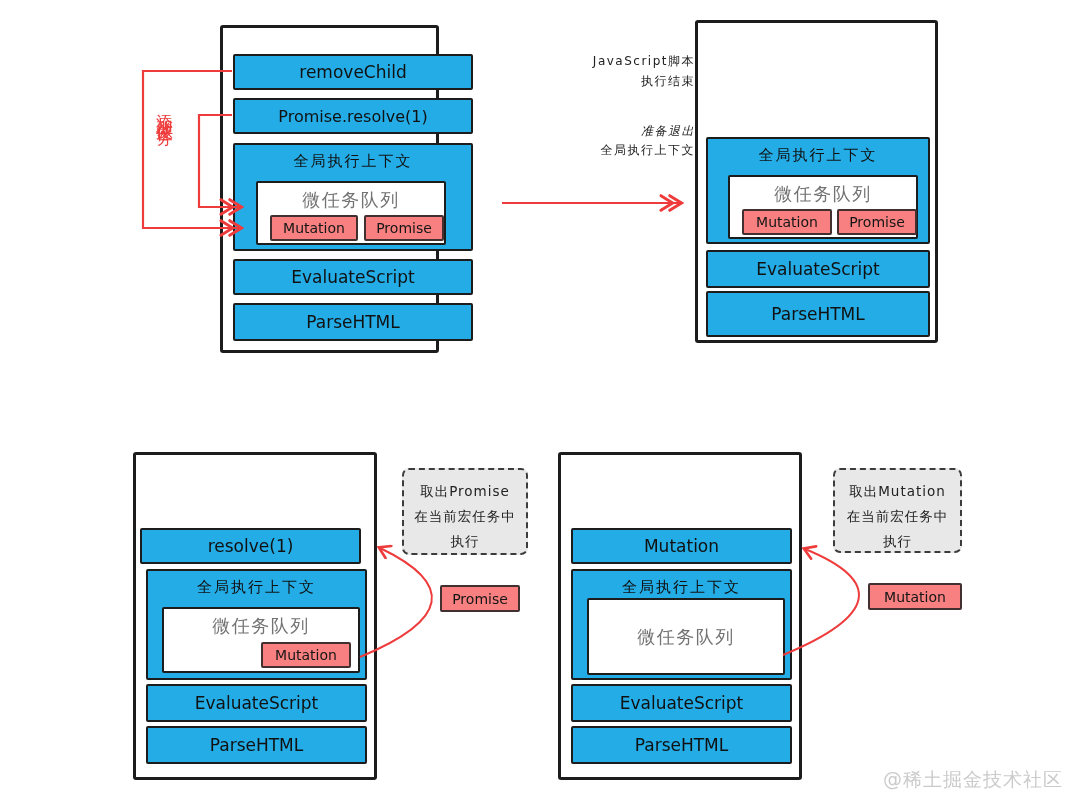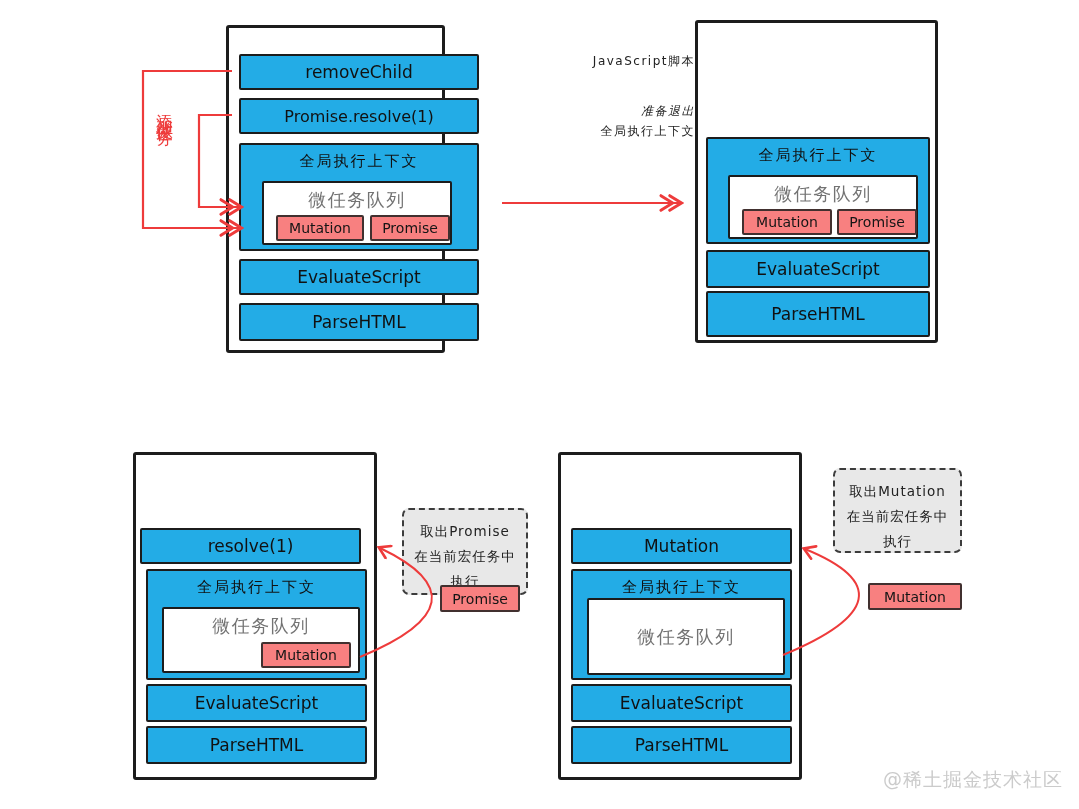--- a/index.html
+++ b/index.html
@@ -56,39 +56,40 @@
   .watermark{
     position:absolute;right:16px;bottom:16px;color:#cbcbcb;font-size:19px;letter-spacing:1px;
   }
   svg.overlay{position:absolute;left:0;top:0;pointer-events:none;}
 </style>
 </head>
 <body>
 
 <div id="canvas">
 
-  <div class="panel" style="left:226px;top:25px;width:219px;height:328px;">
+  <div class="panel" style="left:220px;top:25px;width:219px;height:328px;">
     <div class="bar" style="left:10px;top:26px;width:240px;height:36px;">removeChild</div>
     <div class="bar" style="left:10px;top:70px;width:240px;height:36px;font-size:16px;">Promise.resolve(1)</div>
     <div class="context" style="left:10px;top:115px;width:240px;height:108px;">
       <div class="context-label">全局执行上下文</div>
       <div class="queue" style="left:21px;top:36px;width:190px;height:64px;">
         <div class="queue-label">微任务队列</div>
         <div class="chip" style="left:12px;top:32px;width:88px;height:26px;">Mutation</div>
         <div class="chip" style="left:106px;top:32px;width:80px;height:26px;">Promise</div>
       </div>
     </div>
     <div class="bar" style="left:10px;top:231px;width:240px;height:36px;">EvaluateScript</div>
     <div class="bar" style="left:10px;top:275px;width:240px;height:38px;">ParseHTML</div>
   </div>
 
   <div class="vtext">添加微任务</div>
 
   <div class="caption">
     <div>JavaScript脚本</div>
+    <div>执行结束</div>
     <div class="grp2">准备退出</div>
     <div>全局执行上下文</div>
   </div>
 
   <div class="panel" style="left:695px;top:20px;width:243px;height:323px;">
     <div class="context" style="left:8px;top:114px;width:224px;height:107px;">
       <div class="context-label">全局执行上下文</div>
       <div class="queue" style="left:20px;top:36px;width:190px;height:64px;">
         <div class="queue-label">微任务队列</div>
         <div class="chip" style="left:12px;top:32px;width:90px;height:26px;">Mutation</div>
@@ -105,21 +106,21 @@
       <div class="context-label">全局执行上下文</div>
       <div class="queue" style="left:14px;top:36px;width:198px;height:66px;">
         <div class="queue-label">微任务队列</div>
         <div class="chip" style="left:97px;top:33px;width:90px;height:26px;">Mutation</div>
       </div>
     </div>
     <div class="bar" style="left:10px;top:229px;width:221px;height:38px;">EvaluateScript</div>
     <div class="bar" style="left:10px;top:271px;width:221px;height:38px;">ParseHTML</div>
   </div>
 
-  <div class="note" style="left:402px;top:468px;width:126px;height:87px;margin-top:40px;">
+  <div class="note" style="left:402px;top:468px;width:126px;height:87px;">
     <div>取出Promise</div>
     <div>在当前宏任务中</div>
     <div>执行</div>
   </div>
   <div class="chip" style="left:440px;top:585px;width:80px;height:27px;">Promise</div>
 
   <div class="panel" style="left:558px;top:452px;width:244px;height:328px;">
     <div class="bar" style="left:10px;top:73px;width:221px;height:36px;">Mutation</div>
     <div class="context" style="left:10px;top:114px;width:221px;height:111px;">
       <div class="context-label">全局执行上下文</div>

